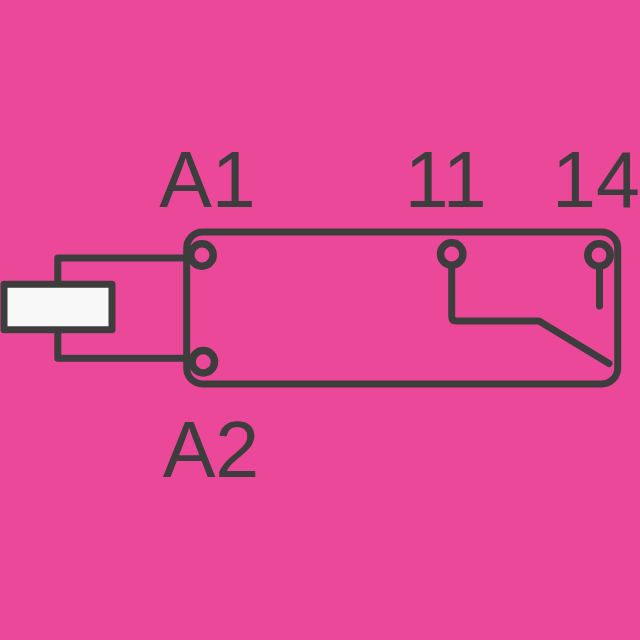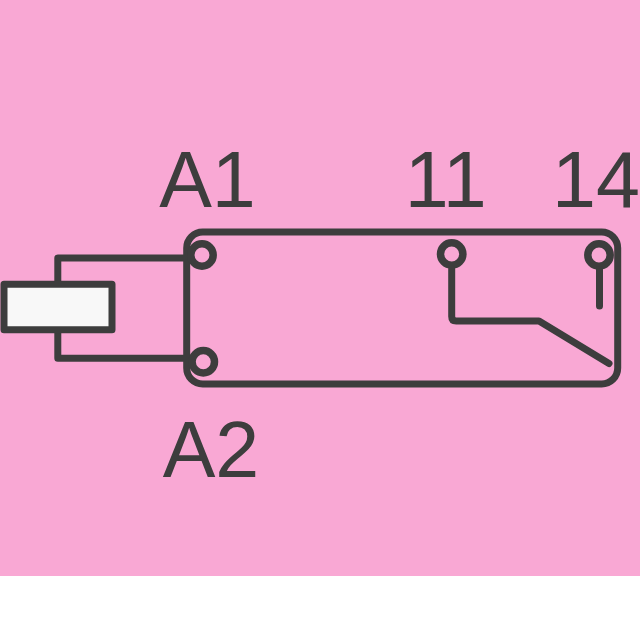--- a/index.html
+++ b/index.html
@@ -7,22 +7,22 @@
     padding: 0;
     width: 640px;
     height: 640px;
     background: #ffffff;
     overflow: hidden;
     font-family: "Liberation Sans", sans-serif;
   }
   .stage {
     position: relative;
     width: 640px;
-    height: 576px;
-    background: #f9a8d4;
+    height: 640px;
+    background: #ec4899;
   }
   svg {
     display: block;
   }
   .pin-label {
     font-family: "Liberation Sans", sans-serif;
     font-size: 79px;
     font-weight: 400;
   }
 </style>

